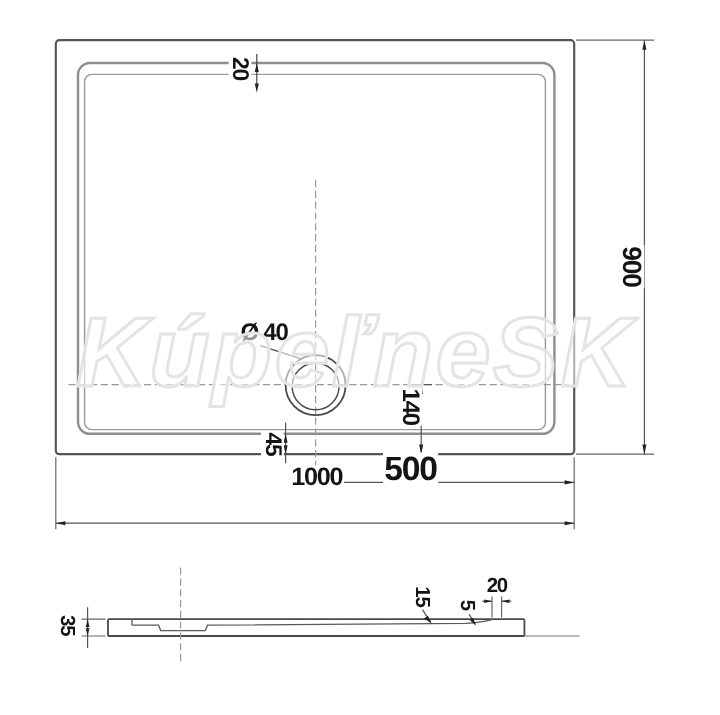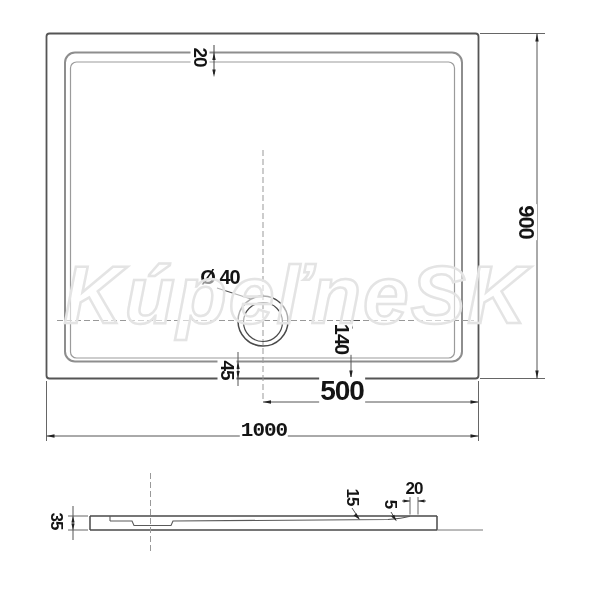--- a/index.html
+++ b/index.html
@@ -23,21 +23,21 @@
     line-height:1;
     z-index:3;
   }
   .rot{transform:translate(-50%,-50%) rotate(90deg);}
   .lbl-20-top   {left:200px;top:57px; font-size:19px;}
   .lbl-900      {left:526px;top:222px;font-size:22px;}
   .lbl-dia90    {left:220px;top:277px;font-size:20px;background:transparent;}
   .lbl-140      {left:342px;top:339px;font-size:20px;}
   .lbl-45       {left:227px;top:370px;font-size:19px;}
   .lbl-500      {left:342px;top:391px;font-size:28px;}
-  .lbl-1000     {left:264px;top:430px;font-size:21px;font-family:Liberation Mono, monospace;}
+  .lbl-1000     {left:264px;top:398px;font-size:21px;}
   .lbl-35       {left:56px; top:521px;font-size:17px;}
   .lbl-15       {left:352px;top:497px;font-size:17px;}
   .lbl-5        {left:390px;top:504px;font-size:17px;}
   .lbl-20-sec   {left:414px;top:488px;font-size:17px;background:transparent;}
   #watermark{
     position:absolute;
     left:296px;top:295px;
     transform:translate(-50%,-50%);
     font-size:82px;
     font-weight:bold;

